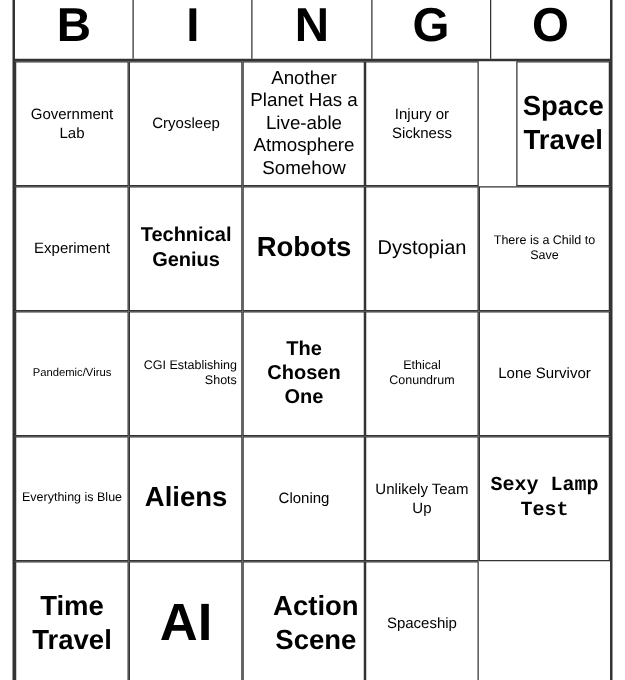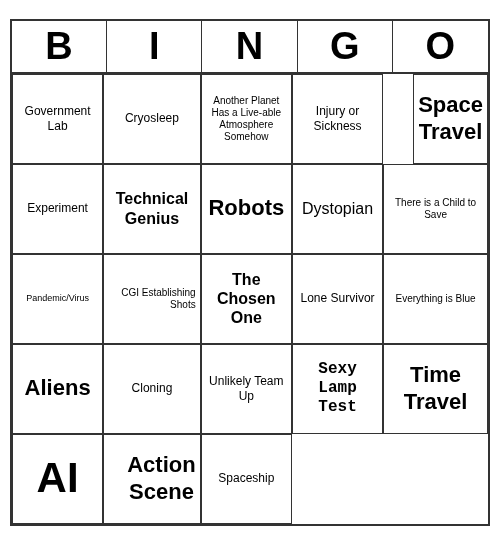--- a/index.html
+++ b/index.html
@@ -60,31 +60,32 @@
   <div class="bingo-header">
   <div class="bingo-header-cell">B</div>
       <div class="bingo-header-cell">I</div>
       <div class="bingo-header-cell">N</div>
       <div class="bingo-header-cell">G</div>
       <div class="bingo-header-cell">O</div>
     </div>
   <div class="bingo-grid">
   <div class="bingo-cell" style="font-size: 12px;">Government Lab</div>
       <div class="bingo-cell" style="font-size: 12px;">Cryosleep</div>
-      <div class="bingo-cell" style="font-size: 10px;">Another Planet Has a Live-able Atmosphere Somehow</div>
+      <div class="bingo-cell" style="font-size: 15px;">Another Planet Has a Live-able Atmosphere Somehow</div>
       <div class="bingo-cell" style="font-size: 12px;">Injury or Sickness</div>
       <div class="bingo-cell" style="font-size: 22px; font-weight: bold; margin-left: 30px;">Space Travel</div>
       <div class="bingo-cell" style="font-size: 12px;">Experiment</div>
       <div class="bingo-cell" style="font-size: 16px; font-weight: bold;">Technical Genius</div>
       <div class="bingo-cell" style="font-size: 22px; font-weight: bold;">Robots</div>
       <div class="bingo-cell" style="font-size: 16px; text-align: right;">Dystopian</div>
       <div class="bingo-cell" style="font-size: 10px;">There is a Child to Save</div>
       <div class="bingo-cell" style="font-size: 9px;">Pandemic/Virus</div>
       <div class="bingo-cell" style="font-size: 10px; text-align: right;">CGI Establishing Shots</div>
       <div class="bingo-cell" style="font-size: 16px; font-weight: bold;">The Chosen One</div>
+      <div class="bingo-cell" style="font-size: 10px;">Ethical Conundrum</div>
       <div class="bingo-cell" style="font-size: 12px;">Lone Survivor</div>
       <div class="bingo-cell" style="font-size: 10px;">Everything is Blue</div>
       <div class="bingo-cell" style="font-size: 22px; font-weight: bold;">Aliens</div>
       <div class="bingo-cell" style="font-size: 12px;">Cloning</div>
       <div class="bingo-cell" style="font-size: 12px;">Unlikely Team Up</div>
       <div class="bingo-cell" style="font-size: 16px; font-weight: bold; font-family: Liberation Mono, monospace;">Sexy Lamp Test</div>
       <div class="bingo-cell" style="font-size: 22px; font-weight: bold;">Time Travel</div>
       <div class="bingo-cell" style="font-size: 42px; font-weight: bold;">AI</div>
       <div class="bingo-cell" style="font-size: 22px; font-weight: bold; padding-left: 23px;">Action Scene</div>
       <div class="bingo-cell" style="font-size: 12px;">Spaceship</div>

